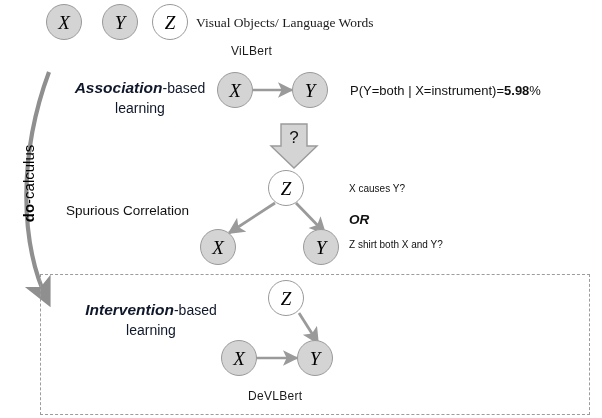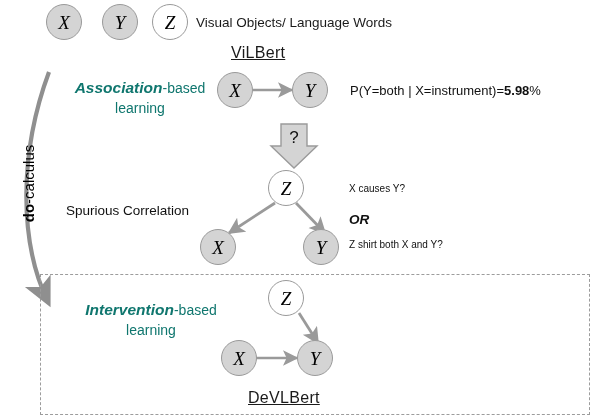--- a/index.html
+++ b/index.html
@@ -34,31 +34,30 @@
     font-size: 19px;
     color: #000000;
     line-height: 1;
   }
   .node.filled { background: #d4d4d4; }
   .node.hollow { background: #ffffff; }
 
   
   .ttl {
     position: absolute;
-    font-size: 16px;
+    font-size: 12px;
     letter-spacing: 0.3px;
     color: #1a1a1a;
     white-space: nowrap;
-    text-decoration: underline;
   }
   .rowlabel {
     position: absolute;
     text-align: center;
     font-size: 14px;
-    color: #0f766e;
+    color: #0f172a;
     line-height: 1.35;
     white-space: nowrap;
   }
   .rowlabel b {
     font-weight: bold;
     font-style: italic;
     font-size: 15.5px;
   }
   .formula {
     position: absolute;
@@ -148,21 +147,21 @@
     <g>
       <path d="M281,124 L307,124 L307,146 L317,146 L294,168 L271,146 L281,146 z" fill="#d4d4d4" stroke="#9a9a9a" stroke-width="1.4"></path>
     </g>
   </svg>
 
   <div id="intervention-panel"></div>
 
   <div class="node filled" style="left:46px;  top:4px;">X</div>
   <div class="node filled" style="left:102px; top:4px;">Y</div>
   <div class="node hollow" style="left:152px; top:4px;">Z</div>
-  <div class="legend-text" style="left:196px; top:15px;">Visual Objects/ Language Words</div>
+  <div class="legend-text" style="left:196px; top:15px;font-family:Liberation Serif, serif;">Visual Objects/ Language Words</div>
 
   <div id="do-calculus-label"><b>do</b><span>-calculus</span></div>
 
   <div class="ttl" style="left:231px; top:44px;">ViLBert</div>
 
   <div class="rowlabel" style="left:56px; top:78px; width:168px;">
     <div><b>Association</b><span>-based</span></div>
     <div>learning</div>
   </div>
 

